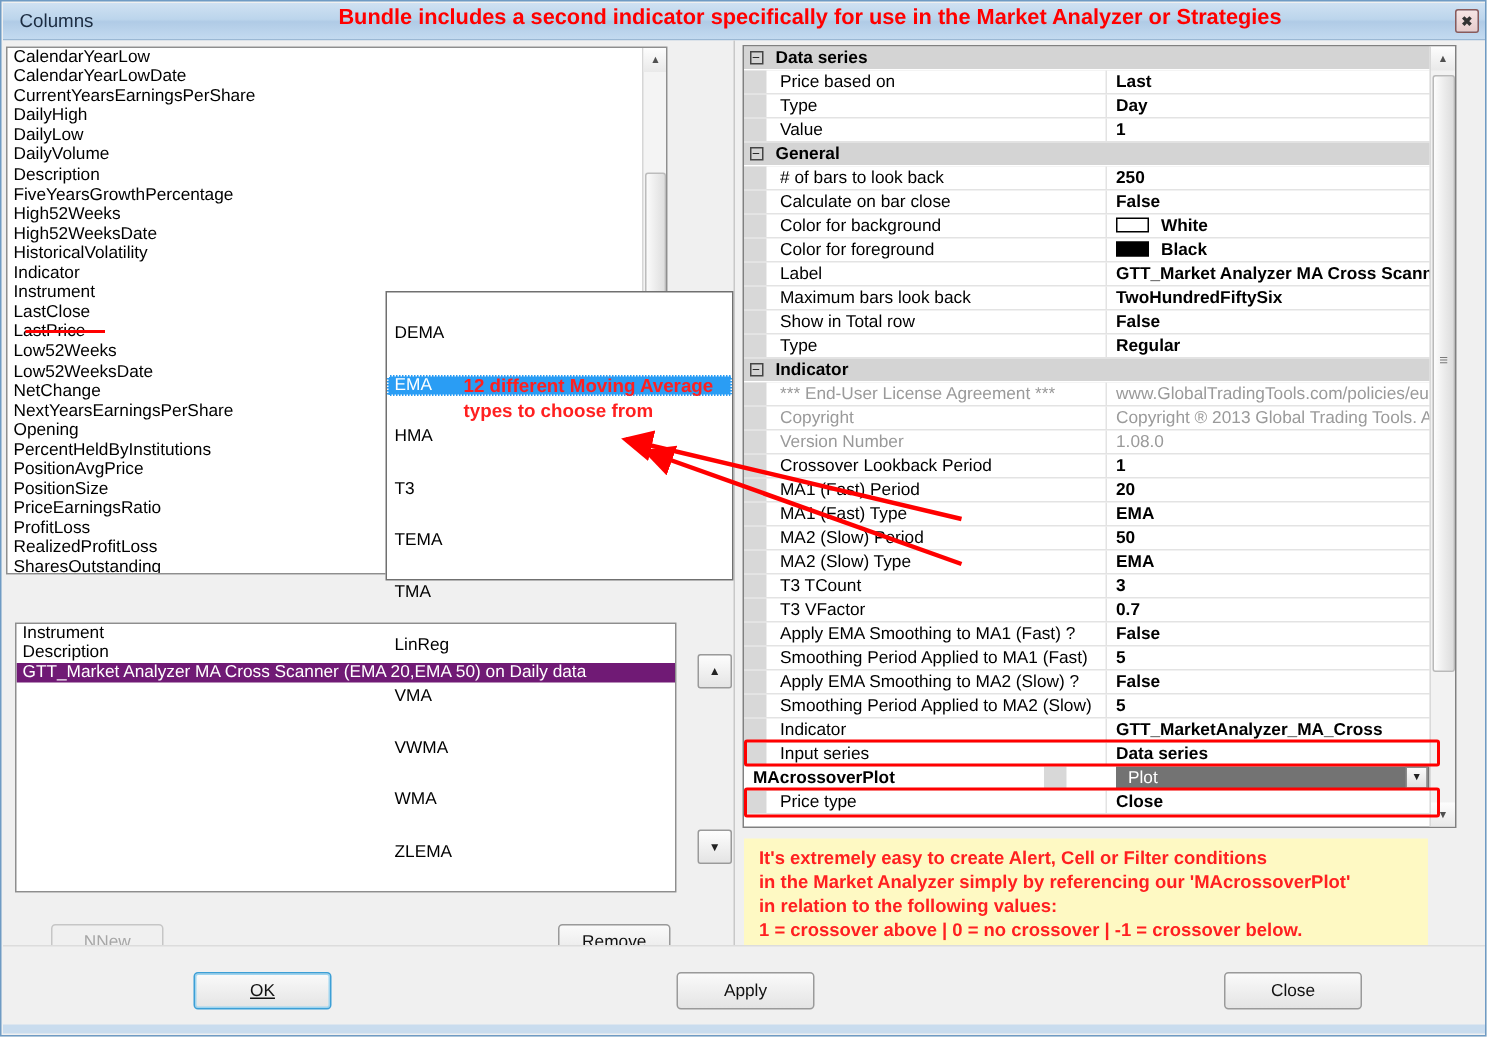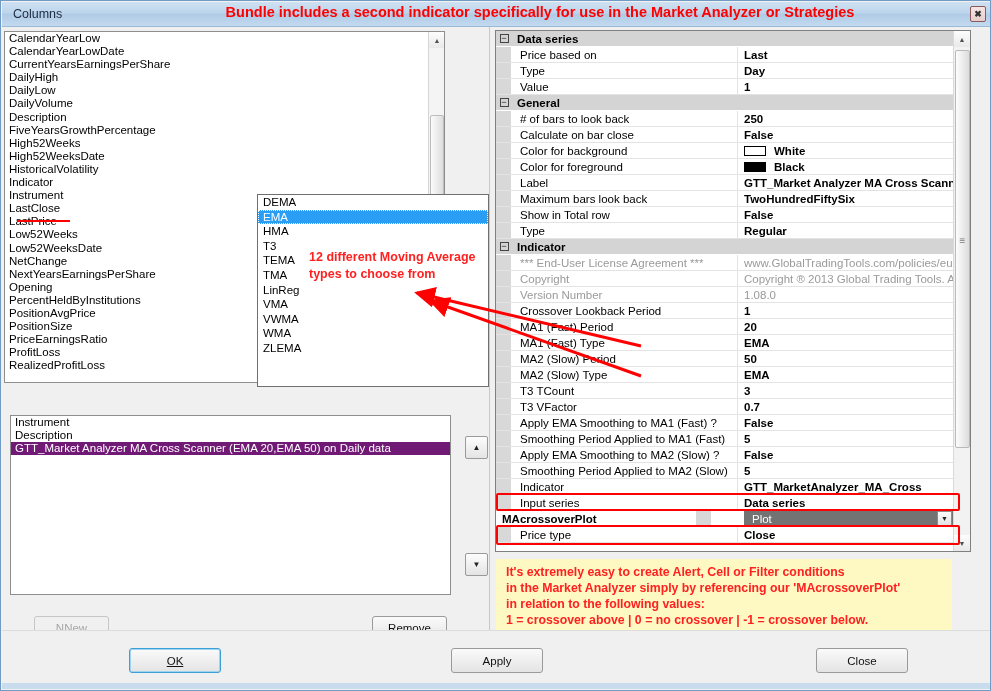--- a/index.html
+++ b/index.html
@@ -164,21 +164,21 @@
     display:flex; align-items:center; justify-content:center;
     font-size:7px; color:#222; cursor:pointer;
   }
   
   .redbox { position:absolute; border:2px solid #ff0000; border-radius:2px; pointer-events:none; }
   
   #ma-dropdown {
     position:absolute; left:256px; top:193px; width:232px; height:193px;
     background:#ffffff; border:1px solid #707070;
   }
-  .ma-item { height:14.6px; line-height:14.6px; padding-left:5px; font-size:11.5px; color:#000; }
+  .ma-item { height:14.6px; line-height:14.6px; padding-left:5px; font-size:11.5px; color:#000;margin-top:20px; }
   .ma-item.selected { background:#2a9df4; color:#ffffff; outline:1px dotted #ffffff; outline-offset:-1px; }
   #ma-callout {
     position:absolute; left:308px; top:248px; width:190px;
     font-size:12.5px; font-weight:bold; color:#ff2020; line-height:17px;
   }
   
   #bottom-note {
     position:absolute; left:495px; top:558px; width:456px; height:73px;
     background:#fef9c3;
     font-size:12.3px; font-weight:bold; color:#ff2020; line-height:16px;
@@ -242,20 +242,21 @@
           <div class="col-item">Low52WeeksDate</div>
           <div class="col-item">NetChange</div>
           <div class="col-item">NextYearsEarningsPerShare</div>
           <div class="col-item">Opening</div>
           <div class="col-item">PercentHeldByInstitutions</div>
           <div class="col-item">PositionAvgPrice</div>
           <div class="col-item">PositionSize</div>
           <div class="col-item">PriceEarningsRatio</div>
           <div class="col-item">ProfitLoss</div>
           <div class="col-item">RealizedProfitLoss</div>
+          <div class="col-item">SharesOutstanding</div>
         </div>
       <div id="left-scroll">
         <div class="sb-arrow">▲</div>
         <div id="left-scroll-thumb"></div>
       </div>
       <div id="indicator-underline"></div>
     </div>
 
     <div id="selected-list">
       <div id="selected-items">

